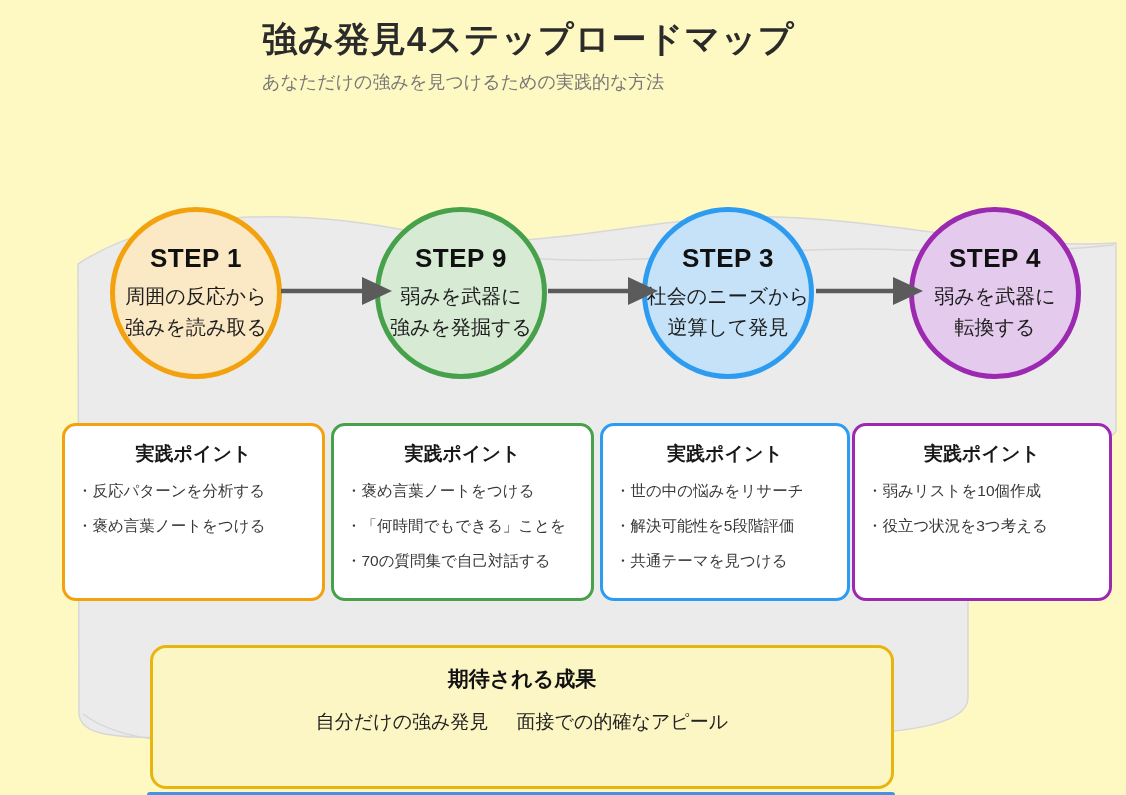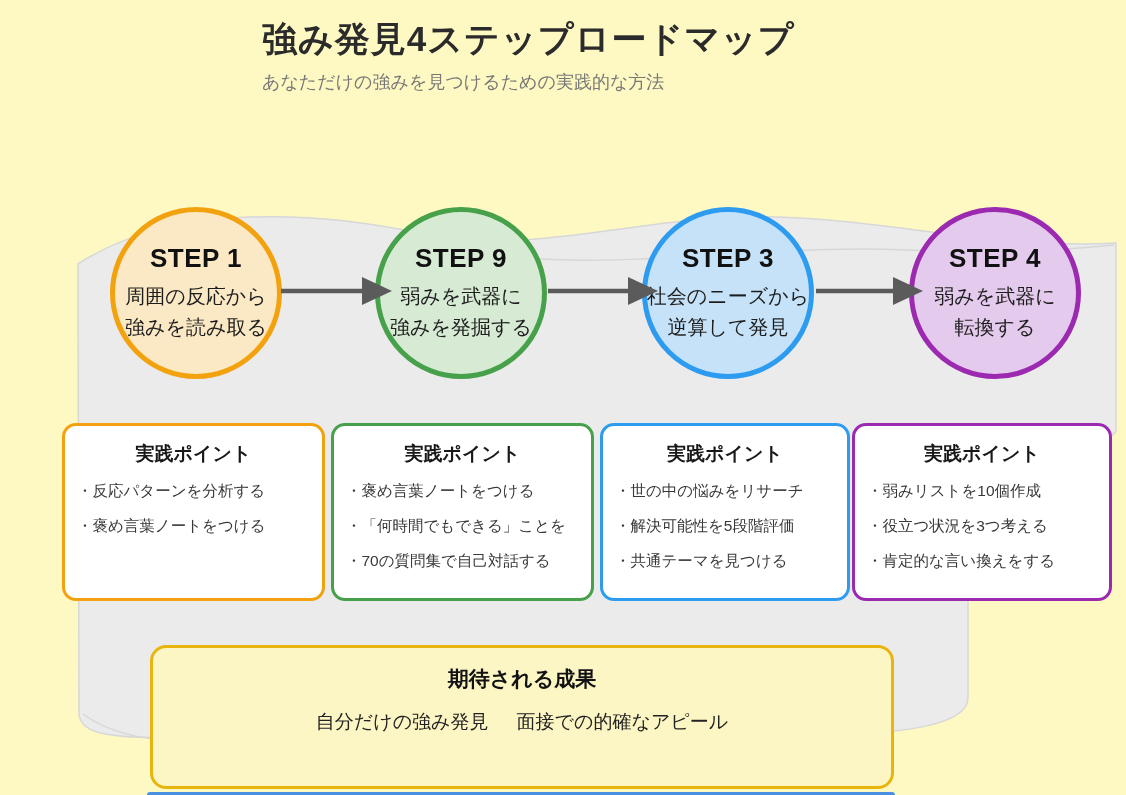--- a/index.html
+++ b/index.html
@@ -134,21 +134,20 @@
   <div class="pbox" style="left: 600px; width: 250px; border-color: rgb(45, 156, 240);">
     <div class="pbox-title">実践ポイント</div>
     <div class="pp-item">世の中の悩みをリサーチ</div>
     <div class="pp-item">解決可能性を5段階評価</div>
     <div class="pp-item">共通テーマを見つける</div>
   </div>
   <div class="pbox" style="left: 852px; width: 260px; border-color: rgb(156, 42, 177);">
     <div class="pbox-title">実践ポイント</div>
     <div class="pp-item">弱みリストを10個作成</div>
     <div class="pp-item">役立つ状況を3つ考える</div>
-    <div class="pp-item">肯定的な言い換えをする</div>
   </div>
 
   <div class="outcome" style="border-color: rgb(232, 181, 14); background-color: rgb(252, 245, 196);">
     <div class="outcome-title">期待される成果</div>
     <div class="outcome-row">
       <span class="ph-a">自分だけの強み発見</span>
       <span class="ph-b">面接での的確なアピール</span>
     </div>
   </div>
 

